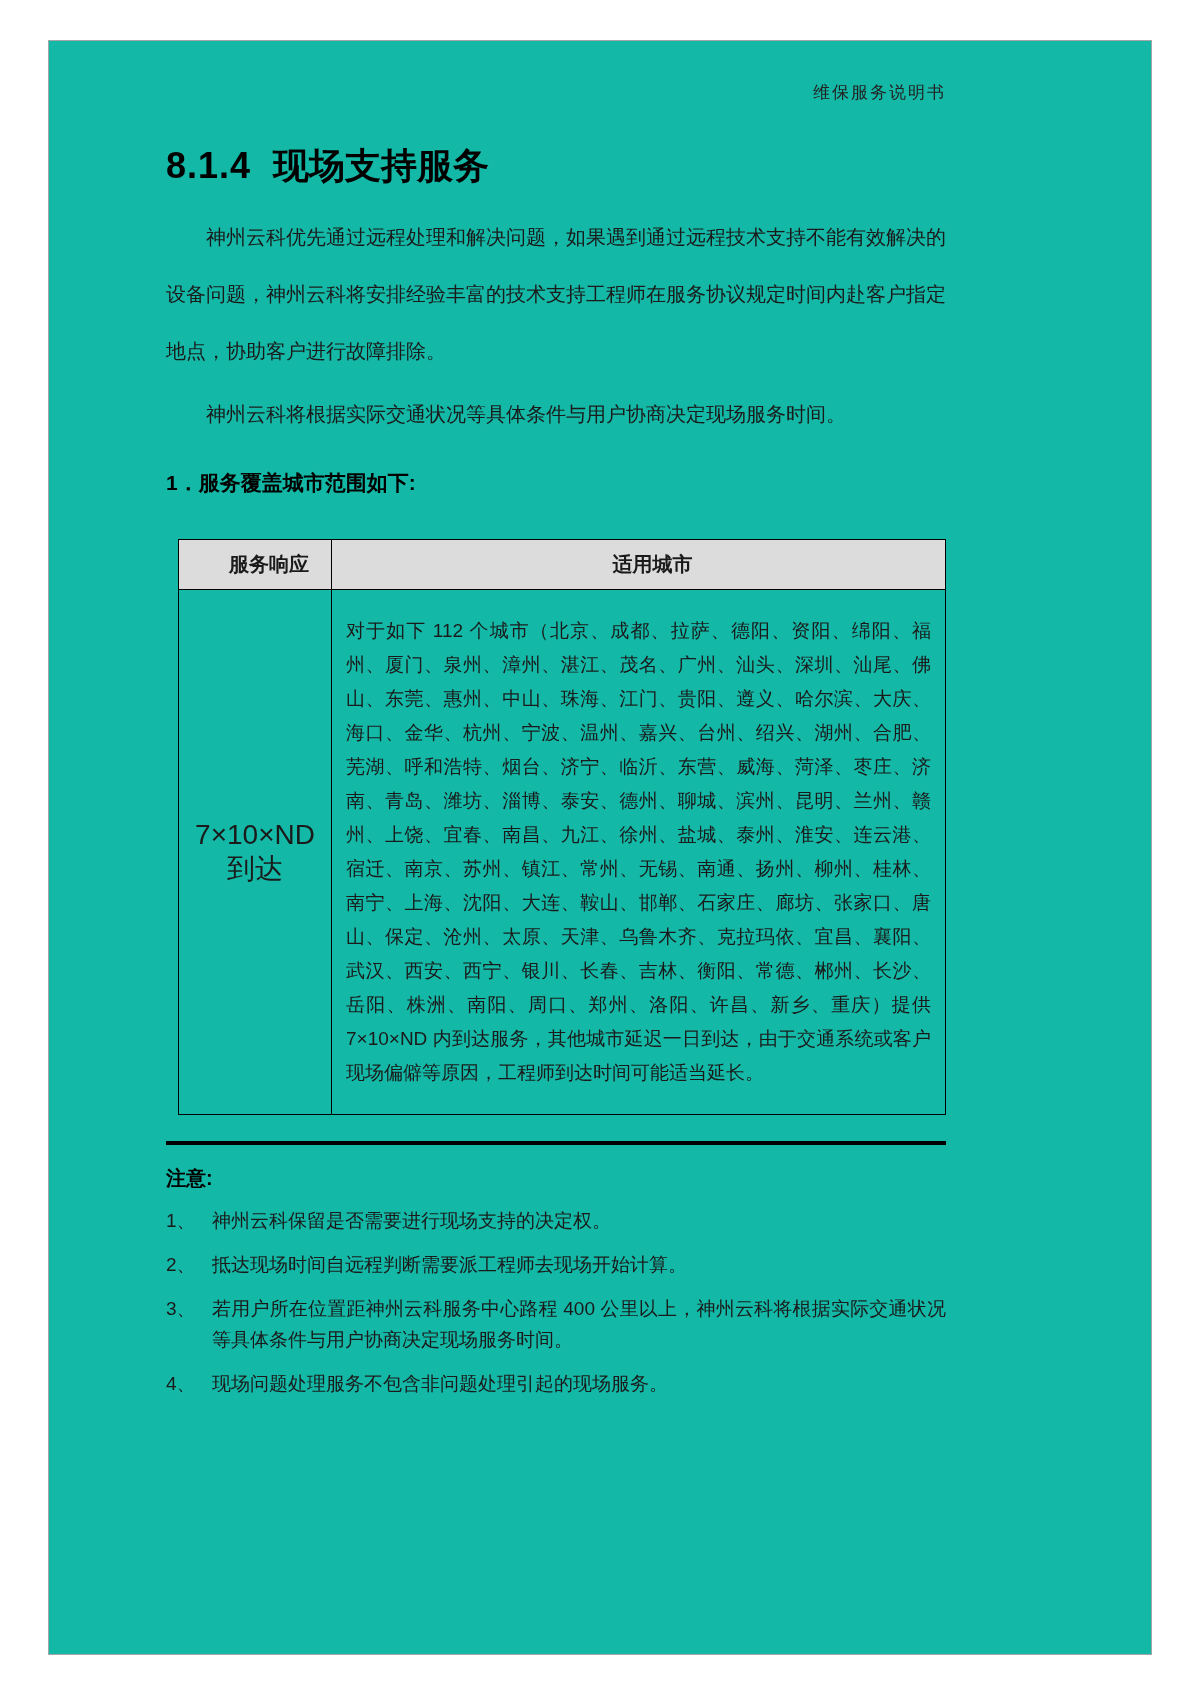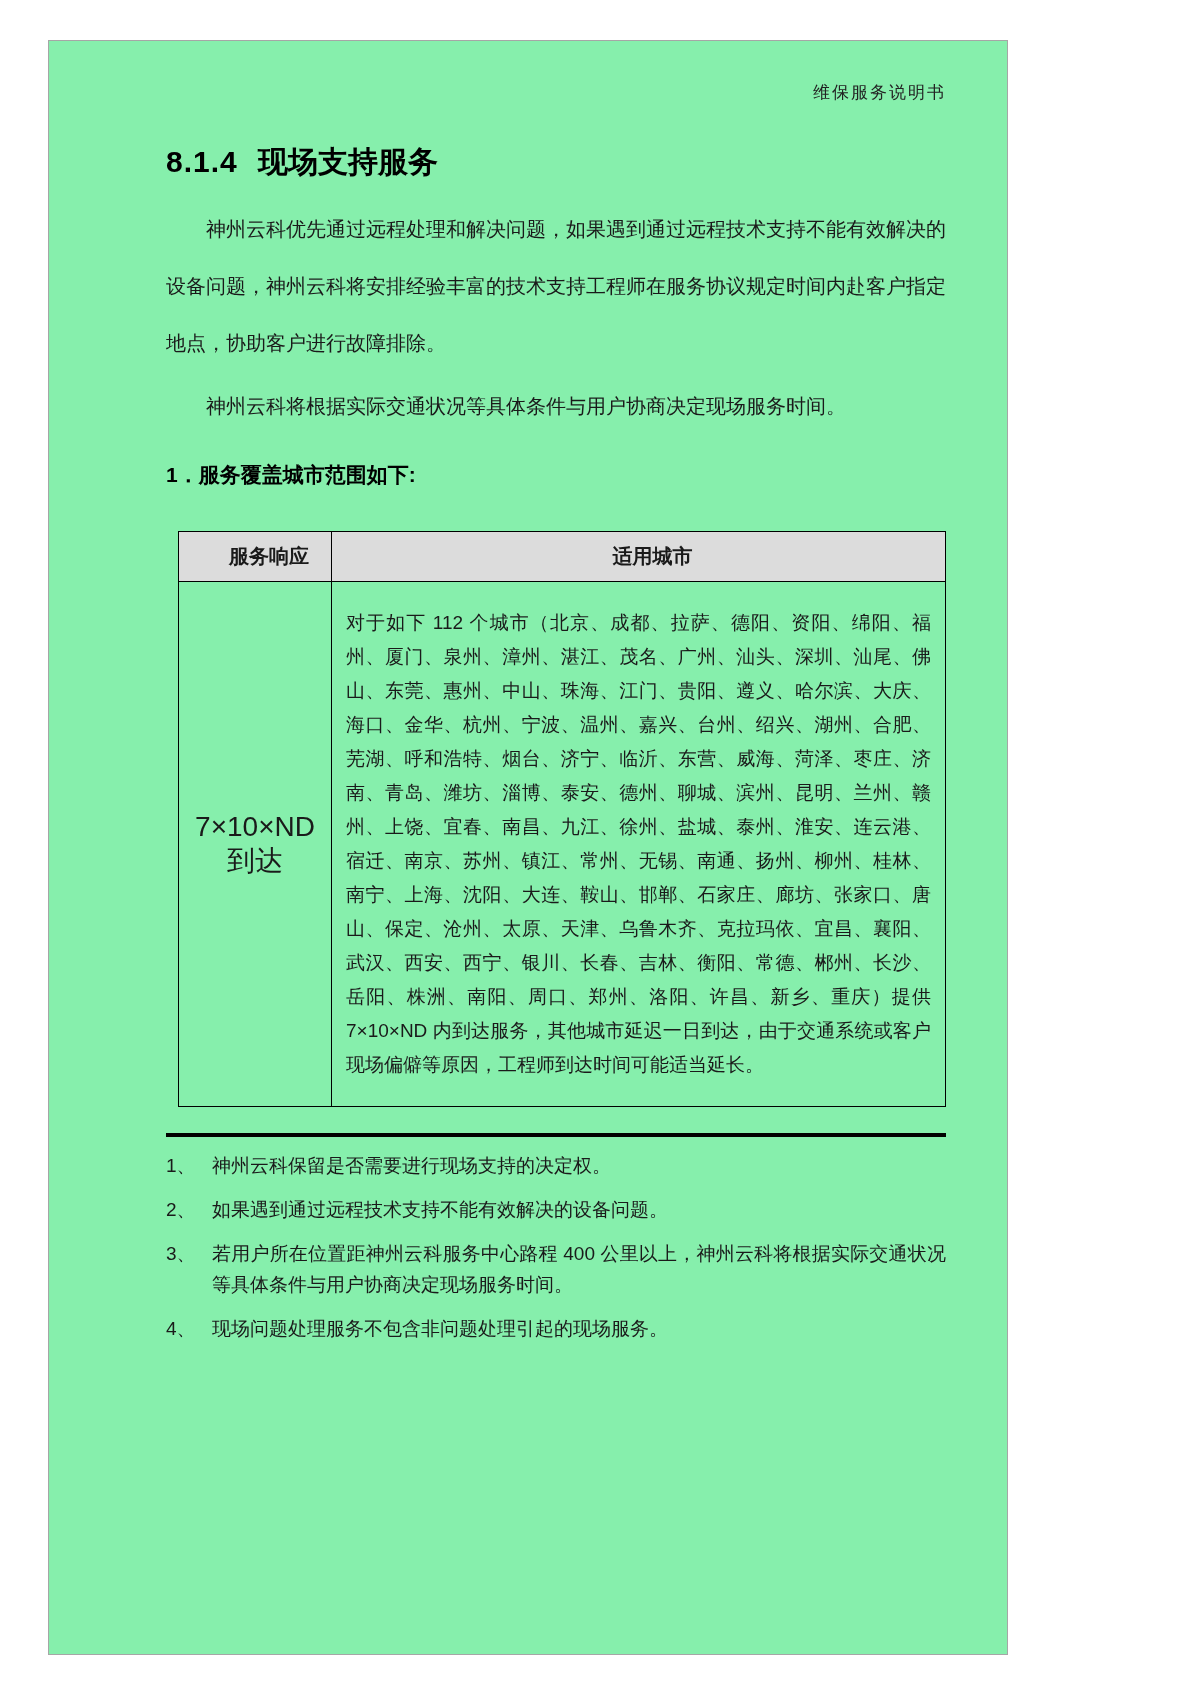--- a/index.html
+++ b/index.html
@@ -6,39 +6,39 @@
   html, body { background: #ffffff; }
   body {
     width: 1200px; height: 1698px;
     position: relative;
     font-family: "Liberation Sans", "DejaVu Sans", sans-serif;
     color: #1a1a1a;
   }
   .page-inner {
     position: absolute;
     left: 48px; top: 40px;
-    width: 960px; height: 1615px;
+    width: 1104px; height: 1615px;
     border: 1px solid #a6a6a6;
-    background: #86efac;
+    background: #14b8a6;
   }
   .content {
     margin-left: 117px;
     width: 780px;
   }
   .doc-header {
     margin-top: 40px;
     text-align: right;
     font-family: "Liberation Serif", "DejaVu Serif", serif;
     font-size: 17px;
     color: #222;
     letter-spacing: 2px;
   }
   .section-title {
     margin-top: 38px;
-    font-size: 30px;
+    font-size: 36px;
     font-weight: bold;
     color: #000;
   }
   .section-title .sec-num { letter-spacing: 1px; }
   .section-title .sec-text { margin-left: 12px; }
   .body-para {
     font-size: 20px;
     line-height: 57px;
     text-align: justify;
     text-indent: 2em;
@@ -150,28 +150,29 @@
             <div>7×10×ND</div>
             <div>到达</div>
           </td>
           <td class="cell-cities">对于如下 112 个城市（北京、成都、拉萨、德阳、资阳、绵阳、福州、厦门、泉州、漳州、湛江、茂名、广州、汕头、深圳、汕尾、佛山、东莞、惠州、中山、珠海、江门、贵阳、遵义、哈尔滨、大庆、海口、金华、杭州、宁波、温州、嘉兴、台州、绍兴、湖州、合肥、芜湖、呼和浩特、烟台、济宁、临沂、东营、威海、菏泽、枣庄、济南、青岛、潍坊、淄博、泰安、德州、聊城、滨州、昆明、兰州、赣州、上饶、宜春、南昌、九江、徐州、盐城、泰州、淮安、连云港、宿迁、南京、苏州、镇江、常州、无锡、南通、扬州、柳州、桂林、南宁、上海、沈阳、大连、鞍山、邯郸、石家庄、廊坊、张家口、唐山、保定、沧州、太原、天津、乌鲁木齐、克拉玛依、宜昌、襄阳、武汉、西安、西宁、银川、长春、吉林、衡阳、常德、郴州、长沙、岳阳、株洲、南阳、周口、郑州、洛阳、许昌、新乡、重庆）提供 7×10×ND 内到达服务，其他城市延迟一日到达，由于交通系统或客户现场偏僻等原因，工程师到达时间可能适当延长。</td>
         </tr>
       </tbody>
     </table>
 
     <hr class="notes-rule">
 
+    <div class="notes-title">注意:</div>
 
     <div class="note-item">
       <span class="note-num">1、</span>
       <span class="note-text">神州云科保留是否需要进行现场支持的决定权。</span>
     </div>
     <div class="note-item">
       <span class="note-num">2、</span>
-      <span class="note-text">如果遇到通过远程技术支持不能有效解决的设备问题。</span>
+      <span class="note-text">抵达现场时间自远程判断需要派工程师去现场开始计算。</span>
     </div>
     <div class="note-item">
       <span class="note-num">3、</span>
       <span class="note-text">若用户所在位置距神州云科服务中心路程 400 公里以上，神州云科将根据实际交通状况等具体条件与用户协商决定现场服务时间。</span>
     </div>
     <div class="note-item">
       <span class="note-num">4、</span>
       <span class="note-text">现场问题处理服务不包含非问题处理引起的现场服务。</span>
     </div>
 

